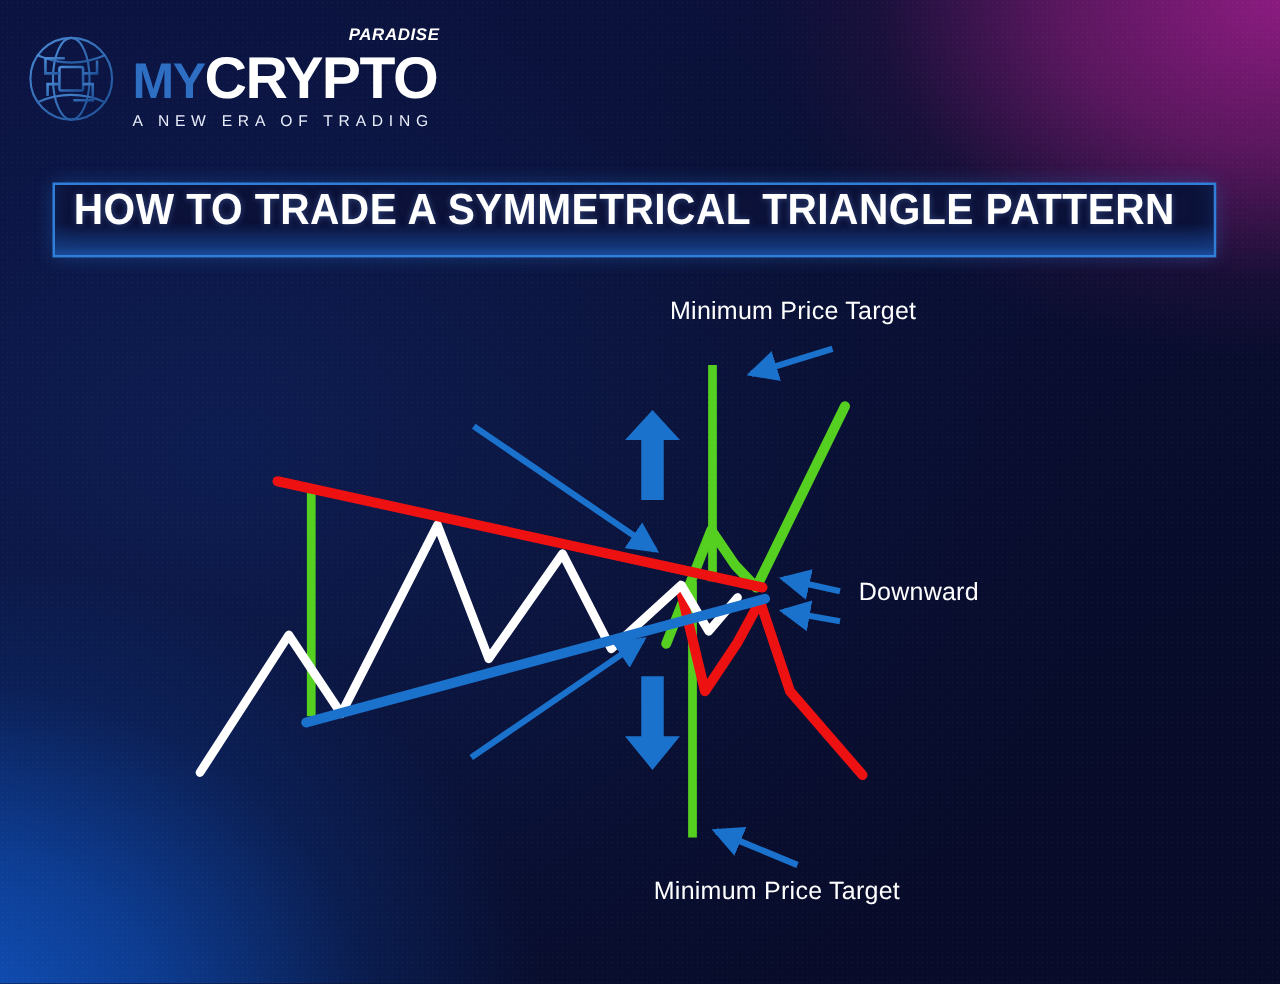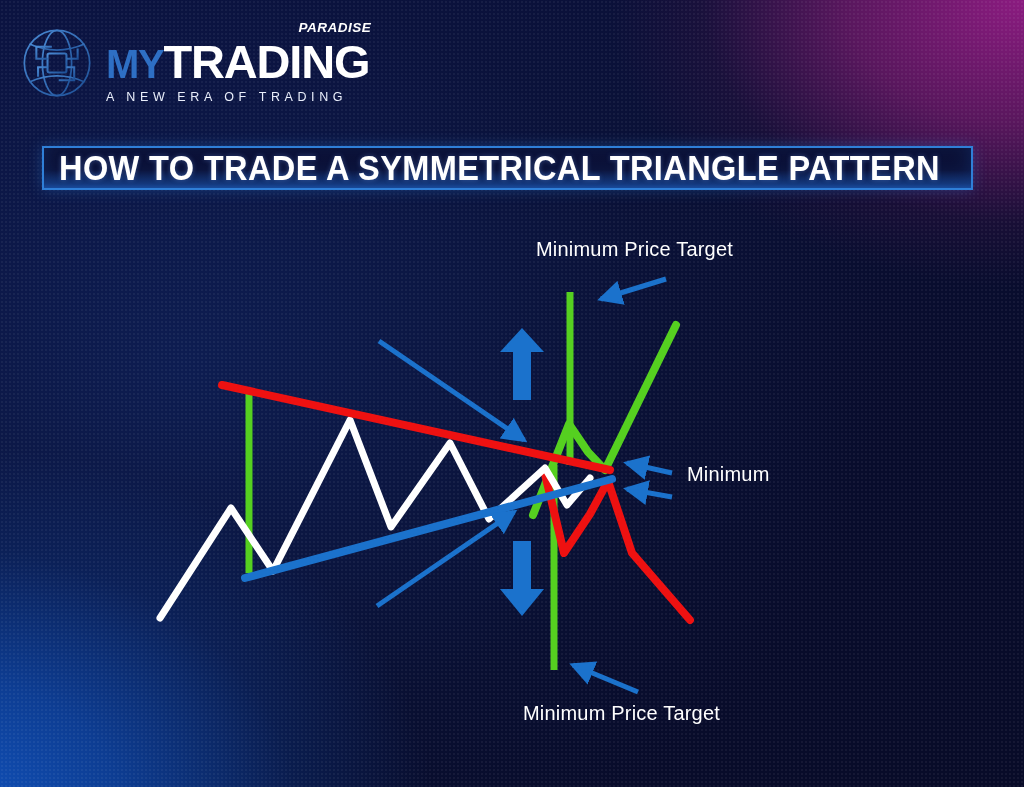--- a/index.html
+++ b/index.html
@@ -46,25 +46,25 @@
   }
   .wm-tagline {
     margin-top:5px; 
     font-size:12.5px; color:#e9eefb; letter-spacing:4.6px;
     font-weight:400;
   }
 
   
   #title-box {
     position:absolute; left:42px; top:146px;
-    width:931px; height:44px;
+    width:931px; height:60px;
     border:2px solid #2f7fd8;
     background:linear-gradient(180deg, #0c1238 0%, #0b1138 55%, #12306e 88%, #1a4a9a 100%);
     box-shadow:0 0 14px rgba(47,127,216,0.35), inset 0 -10px 18px rgba(26,74,154,0.35);
-    display:flex; align-items:center;
+    display:flex; align-items:flex-start;
   }
   #title-text {
     margin-left:15px;
     color:#ffffff;
     font-size:35px;
     font-weight:bold;
     letter-spacing:0.4px;
     transform:scaleX(0.93);
     transform-origin:left center;
     white-space:nowrap;
@@ -114,21 +114,21 @@
         <path d="M61 45 H74 V33"></path>
         <path d="M61 55 H70 V70 H52"></path>
         <path d="M39 55 H28 V66"></path>
         <path d="M45 39 V27"></path>
         <path d="M55 61 V74"></path>
       </g>
     </svg>
     <div id="wordmark">
       <div class="wm-line">
         <span class="wm-my">MY</span>
-        <span class="wm-crypto">TRADING</span>
+        <span class="wm-crypto">CRYPTO</span>
         <span class="wm-paradise">PARADISE</span>
       </div>
       <div class="wm-tagline">A NEW ERA OF TRADING</div>
     </div>
   </div>
 
   <div id="title-box">
     <div id="title-text">HOW TO TRADE A SYMMETRICAL TRIANGLE PATTERN</div>
   </div>
 
@@ -164,15 +164,15 @@
 
     <line x1="666" y1="279" x2="601" y2="299" stroke="#1b72cc" stroke-width="5" marker-end="url(#ah)"></line>
     <line x1="379" y1="341" x2="524" y2="440" stroke="#1b72cc" stroke-width="5" marker-end="url(#ah)"></line>
     <line x1="672" y1="473" x2="627" y2="463" stroke="#1b72cc" stroke-width="5" marker-end="url(#ah)"></line>
     <line x1="672" y1="497" x2="627" y2="489" stroke="#1b72cc" stroke-width="5" marker-end="url(#ah)"></line>
     <line x1="377" y1="606" x2="514" y2="512" stroke="#1b72cc" stroke-width="5" marker-end="url(#ah)"></line>
     <line x1="638" y1="692" x2="573" y2="665" stroke="#1b72cc" stroke-width="5" marker-end="url(#ah)"></line>
   </svg>
 
   <div class="lbl" id="lbl-mpt-top">Minimum Price Target</div>
-  <div class="lbl" id="lbl-pullback">Minimum</div>
+  <div class="lbl" id="lbl-pullback">Downward</div>
   <div class="lbl" id="lbl-mpt-bottom">Minimum Price Target</div>
 </div>
 
 </body></html>

